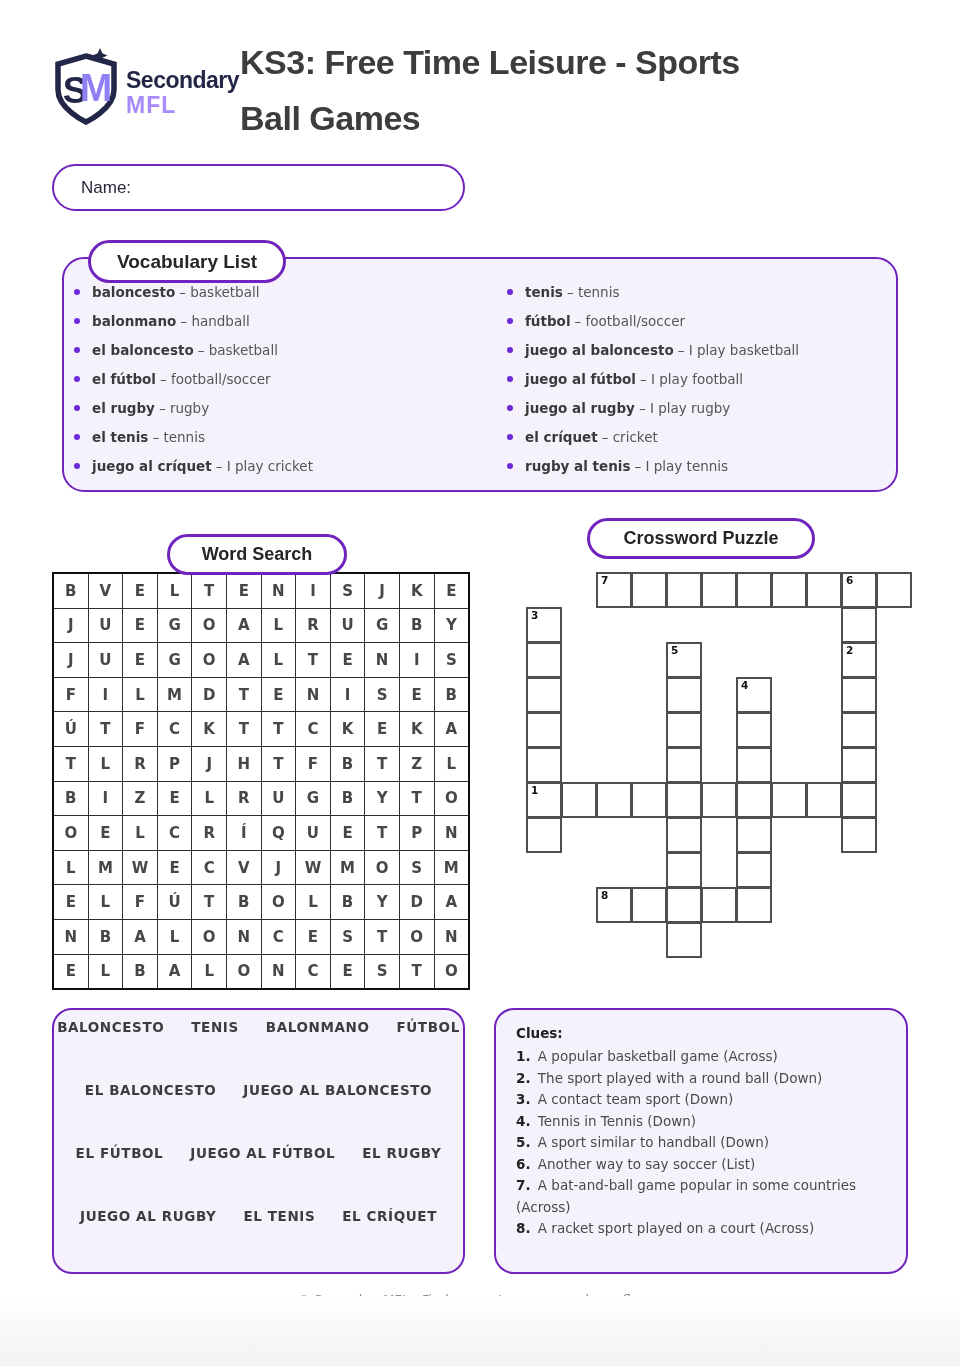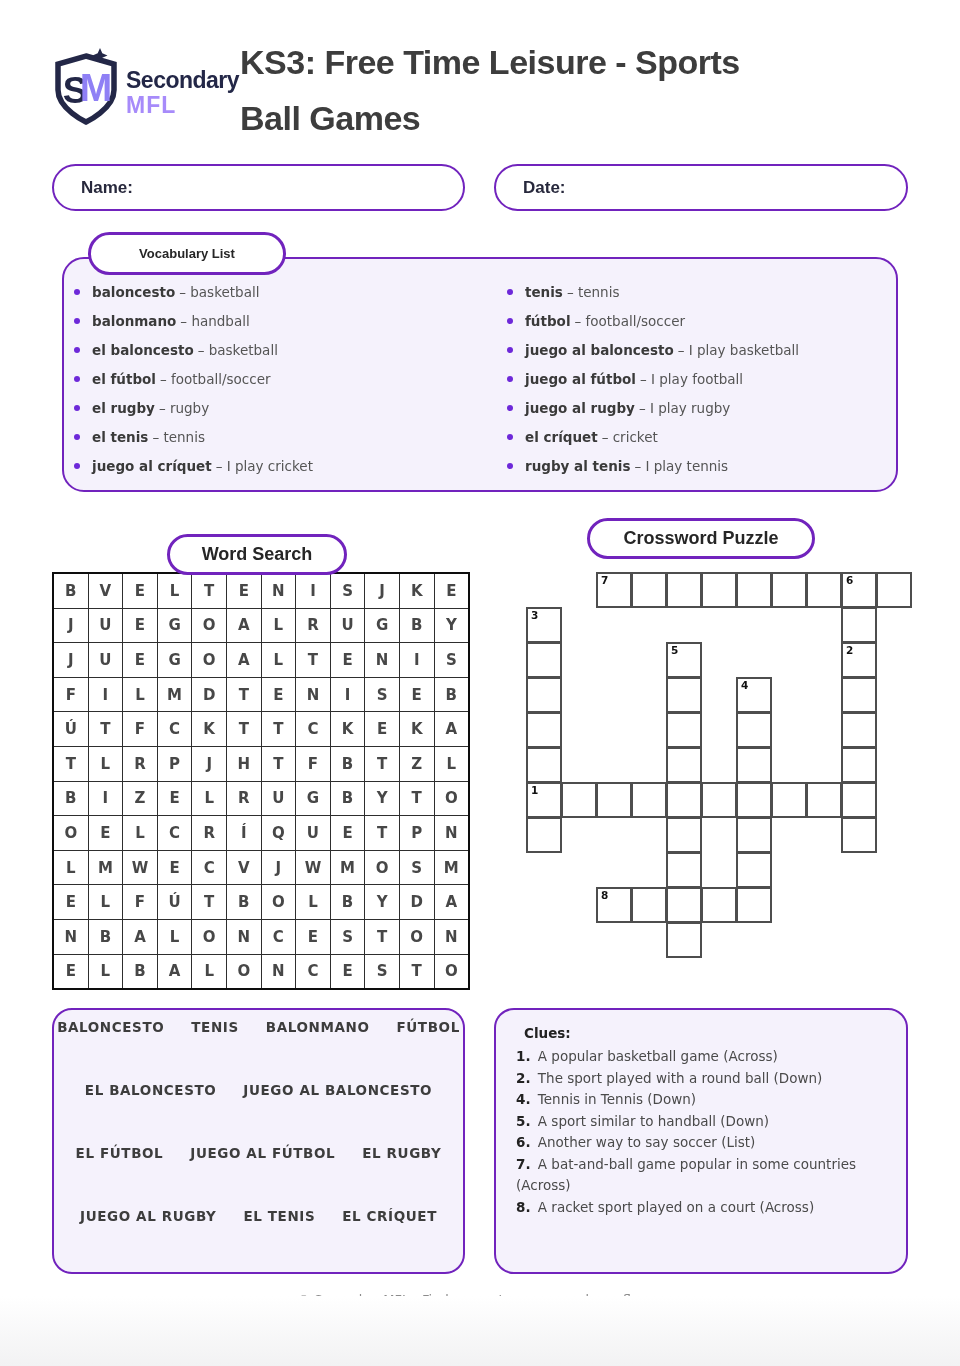--- a/index.html
+++ b/index.html
@@ -23,31 +23,31 @@
   .wordmark{margin-left:8px;margin-top:18px;font-family:"Liberation Sans",sans-serif;line-height:25px;}
   .wordmark .w1{font-size:23px;font-weight:bold;color:var(--navy);letter-spacing:-0.5px;}
   .wordmark .w2{font-size:23px;font-weight:bold;color:#a78bfa;letter-spacing:1px;}
   .title{position:absolute;left:240px;top:34px;width:660px;
          font-family:"Liberation Sans",sans-serif;font-weight:bold;font-size:34px;
          line-height:56px;color:var(--ink);letter-spacing:-0.5px;}
 
   
   .field{position:absolute;height:47px;background:#fff;border:2.5px solid var(--accent);
          border-radius:24px;display:flex;align-items:center;padding-left:27px;
-         font-family:"Liberation Sans",sans-serif;font-weight:bold;font-size:17px;color:#27283c;}
+         font-family:"Liberation Sans",sans-serif;font-weight:normal;font-size:17px;color:#27283c;}
   #name-field{left:52px;top:164px;width:413px;}
   #date-field{left:494px;top:164px;width:414px;}
 
   
   .panel{position:absolute;background:var(--panel);border:2.5px solid var(--accent);border-radius:22px;}
   #vocab-panel{left:62px;top:257px;width:836px;height:235px;}
   .pill{position:absolute;background:#ffffff;border:3px solid var(--accent);border-radius:23px;
         display:flex;align-items:center;justify-content:center;z-index:3;
         font-family:"Liberation Sans",sans-serif;font-weight:bold;color:#262626;}
-  #vocab-pill{left:88px;top:232px;width:198px;height:43px;font-size:13px;}
+  #vocab-pill{left:88px;top:240px;width:198px;height:43px;font-size:19px;}
   #ws-pill{left:167px;top:518px;width:180px;height:41px;font-size:18px;margin-top:16px;}
   #cw-pill{left:587px;top:518px;width:228px;height:41px;font-size:18px;}
 
   
   .vocab-col{position:absolute;top:277px;}
   #vocab-left{left:74px;width:410px;}
   #vocab-right{left:507px;width:380px;}
   .vocab-item{height:29px;display:flex;align-items:center;font-size:13.5px;color:var(--muted);}
   .vocab-item .bullet{width:6px;height:6px;border-radius:50%;background:#6d28d9;margin-right:12px;flex:0 0 auto;}
   .vocab-item b{color:#3a3a3a;margin-right:4px;}
@@ -66,21 +66,21 @@
   .cw-num{position:absolute;top:0px;left:3px;font-size:10.5px;font-weight:bold;color:#111;
           font-family:"DejaVu Sans",sans-serif;}
 
   
   #bank-panel{left:52px;top:1008px;width:413px;height:266px;border-radius:20px;}
   .bank-line{position:absolute;left:0;width:100%;display:flex;justify-content:center;gap:27px;
              font-size:13.5px;font-weight:600;letter-spacing:0.6px;color:#3d3d3d;white-space:nowrap;}
 
   
   #clues-panel{left:494px;top:1008px;width:414px;height:266px;border-radius:20px;padding:15px 14px 0 20px;}
-  #clues-title{font-size:13.5px;font-weight:bold;color:#222;margin-bottom:5px;margin-left:8px;}
+  #clues-title{font-size:13.5px;font-weight:bold;color:#222;margin-bottom:5px;}
   .clue{font-size:13.5px;line-height:21.5px;color:#4a4a4a;}
   .clue b{color:#222;margin-right:3px;}
 
   
   #footer{position:absolute;left:0;top:1292px;width:100%;text-align:center;
           font-size:13px;color:#8c8c8c;}
   #bottom-fade{position:absolute;left:0;bottom:0;width:100%;height:70px;
                background:linear-gradient(#ffffff,#f2f2f3);}
 </style>
 </head>
@@ -101,23 +101,20 @@
     </div>
   </div>
 
   <div class="title">
     <div>KS3: Free Time Leisure - Sports</div>
     <div>Ball Games</div>
   </div>
 
   <div class="field" id="name-field">
     <span>Name:</span>
-  </div>
-  <div class="field" id="date-field">
-    <span>Date:</span>
   </div>
 
   <div class="panel" id="vocab-panel"></div>
   <div class="pill" id="vocab-pill">
     <span>Vocabulary List</span>
   </div>
   <div class="vocab-col" id="vocab-left">
       <div class="vocab-item">
         <span class="bullet"></span>
         <b>baloncesto</b>
@@ -434,20 +431,21 @@
         <span>EL TENIS</span>
         <span>EL CRÍQUET</span>
       </div>
     </div>
 
   <div class="panel" id="clues-panel">
     <div id="clues-title">Clues:</div>
     <div id="clues-list">
         <div class="clue"><b>1.</b><span> A popular basketball game (Across)</span></div>
         <div class="clue"><b>2.</b><span> The sport played with a round ball (Down)</span></div>
+        <div class="clue"><b>3.</b><span> A contact team sport (Down)</span></div>
         <div class="clue"><b>4.</b><span> Tennis in Tennis (Down)</span></div>
         <div class="clue"><b>5.</b><span> A sport similar to handball (Down)</span></div>
         <div class="clue"><b>6.</b><span> Another way to say soccer (List)</span></div>
         <div class="clue"><b>7.</b><span> A bat-and-ball game popular in some countries (Across)</span></div>
         <div class="clue"><b>8.</b><span> A racket sport played on a court (Across)</span></div>
       </div>
   </div>
 
   <div id="footer">© SecondaryMFL - Find more at www.secondarymfl.com</div>
   <div id="bottom-fade"></div>

